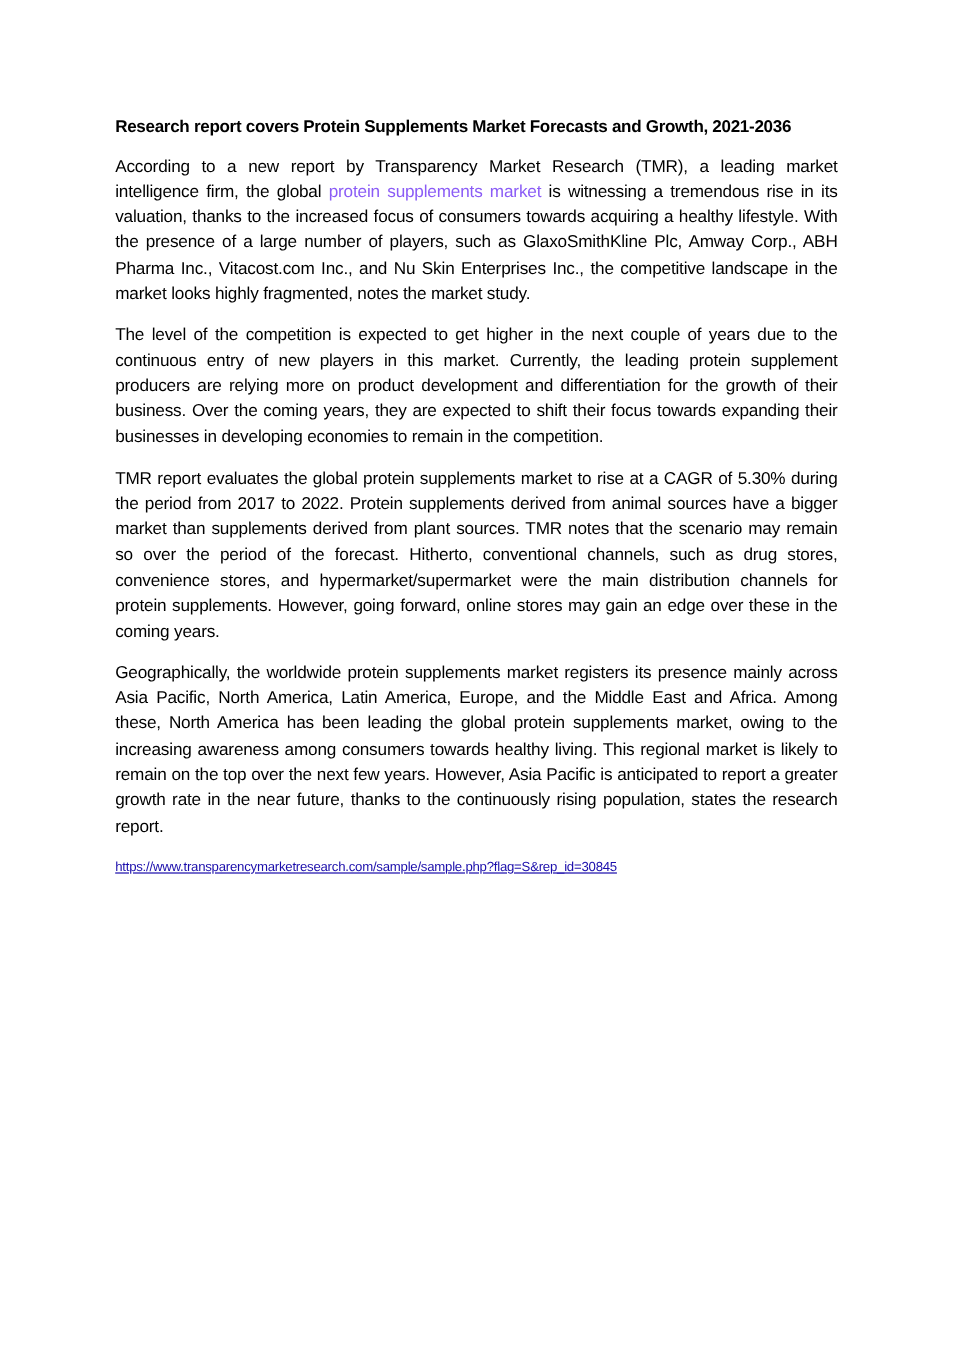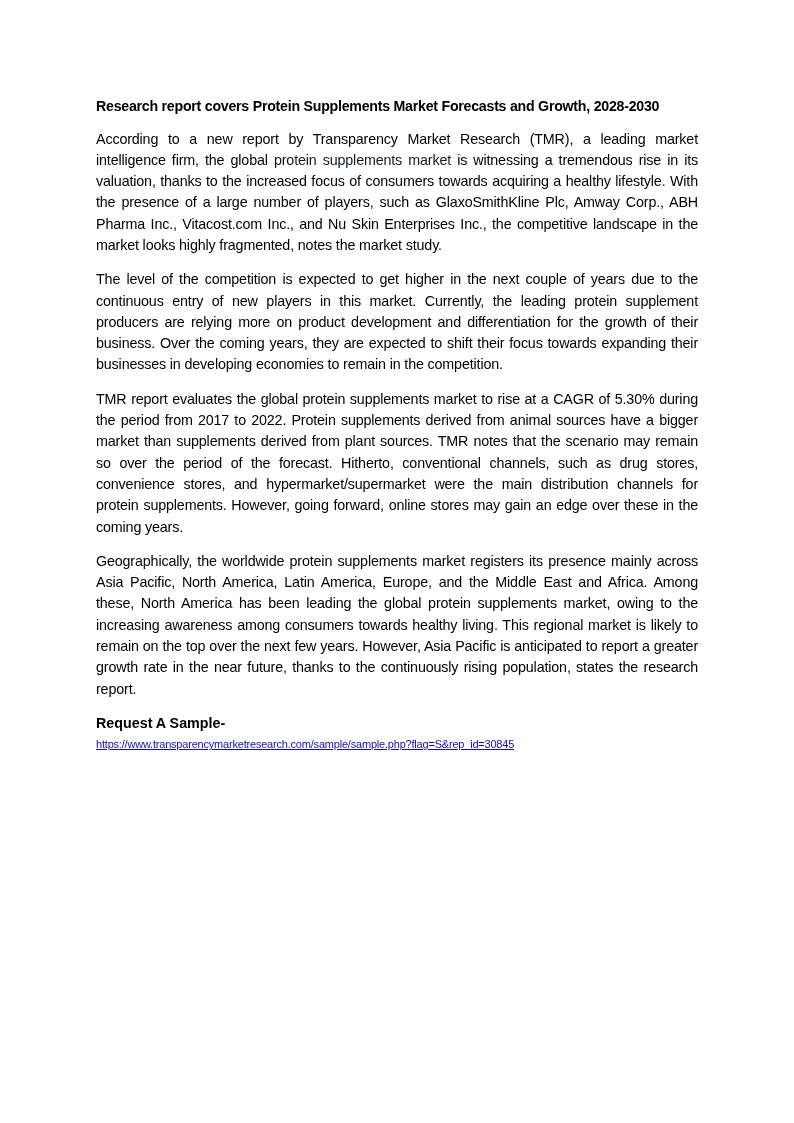--- a/index.html
+++ b/index.html
@@ -20,21 +20,21 @@
     letter-spacing: -0.25px;
   }
   p.body {
     font-size: 14.3px;
     line-height: 21.3px;
     text-align: justify;
     margin: 0 0 13px 0;
     letter-spacing: -0.15px;
   }
   a.inline-link {
-    color: #0f172a;
+    color: #8b5cf6;
     text-decoration: none;
   }
   .request-heading {
     font-weight: bold;
     font-size: 14.3px;
     line-height: 21.3px;
     margin: 0;
   }
   a.sample-link {
     font-size: 11px;
@@ -43,25 +43,24 @@
     text-decoration: underline;
     word-break: break-all;
     display: block;
     letter-spacing: -0.2px;
   }
 </style>
 </head>
 <body>
 
 <div class="page">
-  <div class="title">Research report covers Protein Supplements Market Forecasts and Growth, 2028-2030</div>
+  <div class="title">Research report covers Protein Supplements Market Forecasts and Growth, 2021-2036</div>
 
   <p class="body"><span>According to a new report by Transparency Market Research (TMR), a leading market intelligence firm, the global </span><a class="inline-link">protein supplements market</a><span> is witnessing a tremendous rise in its valuation, thanks to the increased focus of consumers towards acquiring a healthy lifestyle. With the presence of a large number of players, such as GlaxoSmithKline Plc, Amway Corp., ABH Pharma Inc., Vitacost.com Inc., and Nu Skin Enterprises Inc., the competitive landscape in the market looks highly fragmented, notes the market study.</span></p>
 
   <p class="body">The level of the competition is expected to get higher in the next couple of years due to the continuous entry of new players in this market. Currently, the leading protein supplement producers are relying more on product development and differentiation for the growth of their business. Over the coming years, they are expected to shift their focus towards expanding their businesses in developing economies to remain in the competition.</p>
 
   <p class="body">TMR report evaluates the global protein supplements market to rise at a CAGR of 5.30% during the period from 2017 to 2022. Protein supplements derived from animal sources have a bigger market than supplements derived from plant sources. TMR notes that the scenario may remain so over the period of the forecast. Hitherto, conventional channels, such as drug stores, convenience stores, and hypermarket/supermarket were the main distribution channels for protein supplements. However, going forward, online stores may gain an edge over these in the coming years.</p>
 
   <p class="body">Geographically, the worldwide protein supplements market registers its presence mainly across Asia Pacific, North America, Latin America, Europe, and the Middle East and Africa. Among these, North America has been leading the global protein supplements market, owing to the increasing awareness among consumers towards healthy living. This regional market is likely to remain on the top over the next few years. However, Asia Pacific is anticipated to report a greater growth rate in the near future, thanks to the continuously rising population, states the research report.</p>
 
-  <div class="request-heading">Request A Sample-</div>
   <a class="sample-link">https://www.transparencymarketresearch.com/sample/sample.php?flag=S&amp;rep_id=30845</a>
 </div>
 
 </body></html>

